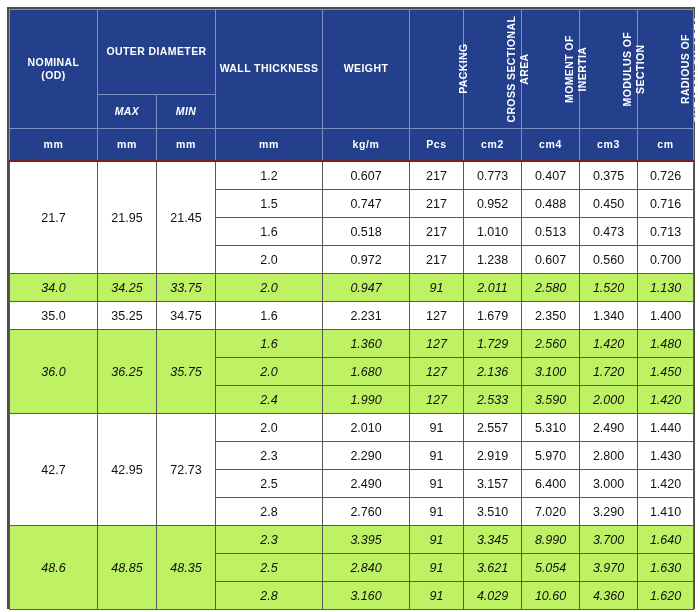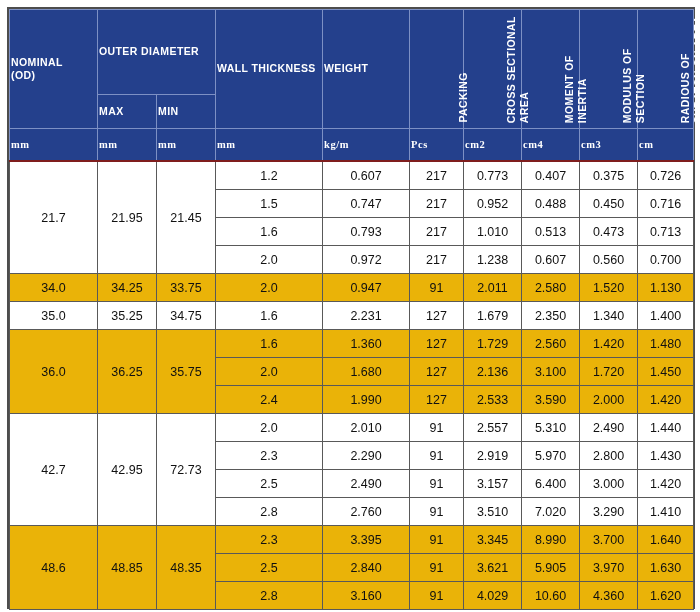--- a/index.html
+++ b/index.html
@@ -44,28 +44,28 @@
   table.spec col.c-ros     { width: 56px; }
 
   
   thead th {
     background: #24408C;
     color: #ffffff;
     font-size: 10.5px;
     font-weight: bold;
     letter-spacing: 0.4px;
     line-height: 1.25;
-    text-align: left;
+    text-align: center;
     vertical-align: middle;
     border: 1px solid #7d90c4;
     padding: 2px 1px;
   }
   thead tr.hdr-main th.tall { height: 80px; }
-  thead tr.hdr-sub th      { height: 29px; }
-  thead tr.hdr-units th    { height: 27px; font-weight: bold; letter-spacing: 0.6px; font-family: Liberation Serif, serif; }
+  thead tr.hdr-sub th      { height: 29px; font-style: italic; }
+  thead tr.hdr-units th    { height: 27px; font-weight: bold; letter-spacing: 0.6px; }
 
   th.rot {
     padding: 0;
   }
   th.rot .rot-inner {
     display: block;
     width: 108px;
     transform: rotate(-90deg);
     margin: 0 auto;
     white-space: normal;
@@ -78,21 +78,21 @@
   tbody td {
     border: 1px solid #595959;
     font-size: 12.5px;
     color: #111111;
     text-align: center;
     vertical-align: middle;
     height: 27px;
     padding: 0 2px;
     background: #ffffff;
   }
-  tbody tr.tint td { background: #eab308; }
+  tbody tr.tint td { background: #bef264; font-style: italic; }
 
   td.grp {
     font-size: 12.5px;
   }
 
   
   tbody tr:first-child td { border-top: 2px solid #7f1d1d; }
 </style>
 </head>
 <body>
@@ -170,21 +170,21 @@
           <td>1.5</td>
           <td>0.747</td>
           <td>217</td>
           <td>0.952</td>
           <td>0.488</td>
           <td>0.450</td>
           <td>0.716</td>
         </tr>
         <tr>
           <td>1.6</td>
-          <td>0.793</td>
+          <td>0.518</td>
           <td>217</td>
           <td>1.010</td>
           <td>0.513</td>
           <td>0.473</td>
           <td>0.713</td>
         </tr>
         <tr>
           <td>2.0</td>
           <td>0.972</td>
           <td>217</td>
@@ -296,21 +296,21 @@
           <td>3.345</td>
           <td>8.990</td>
           <td>3.700</td>
           <td>1.640</td>
         </tr>
         <tr class="tint">
           <td>2.5</td>
           <td>2.840</td>
           <td>91</td>
           <td>3.621</td>
-          <td>5.905</td>
+          <td>5.054</td>
           <td>3.970</td>
           <td>1.630</td>
         </tr>
         <tr class="tint">
           <td>2.8</td>
           <td>3.160</td>
           <td>91</td>
           <td>4.029</td>
           <td>10.60</td>
           <td>4.360</td>

